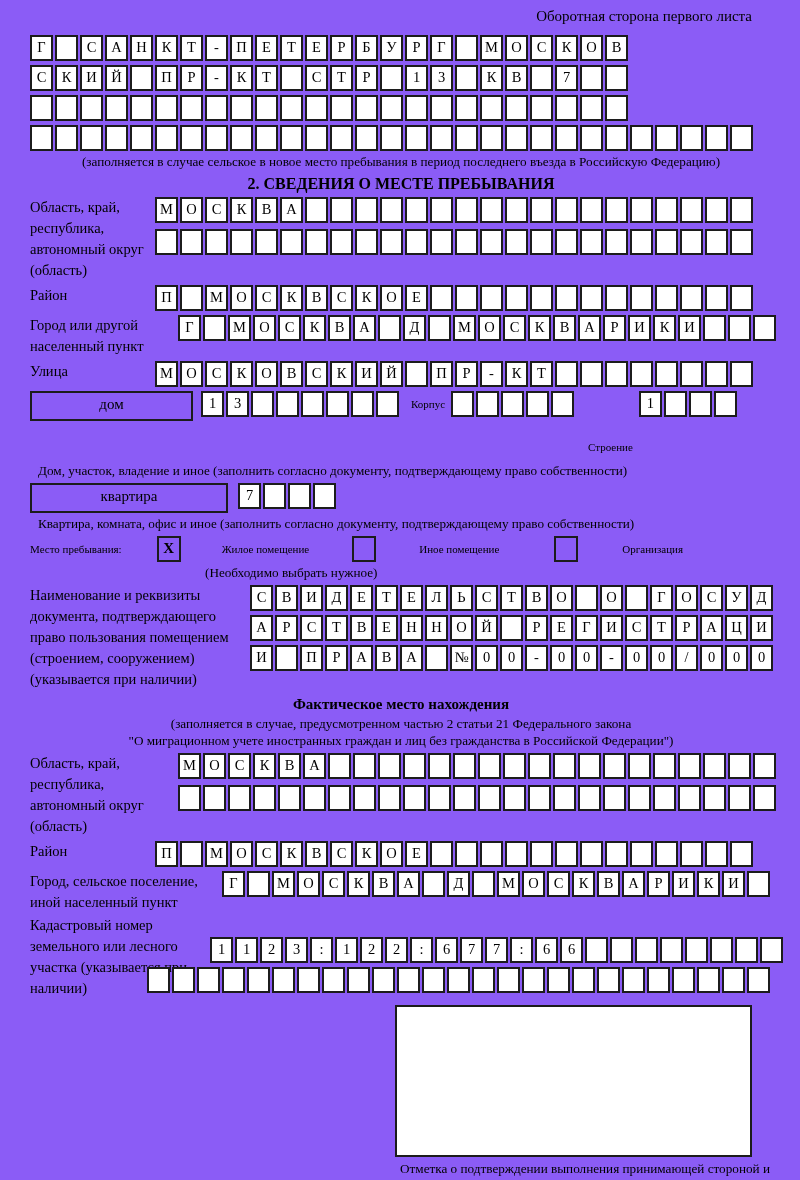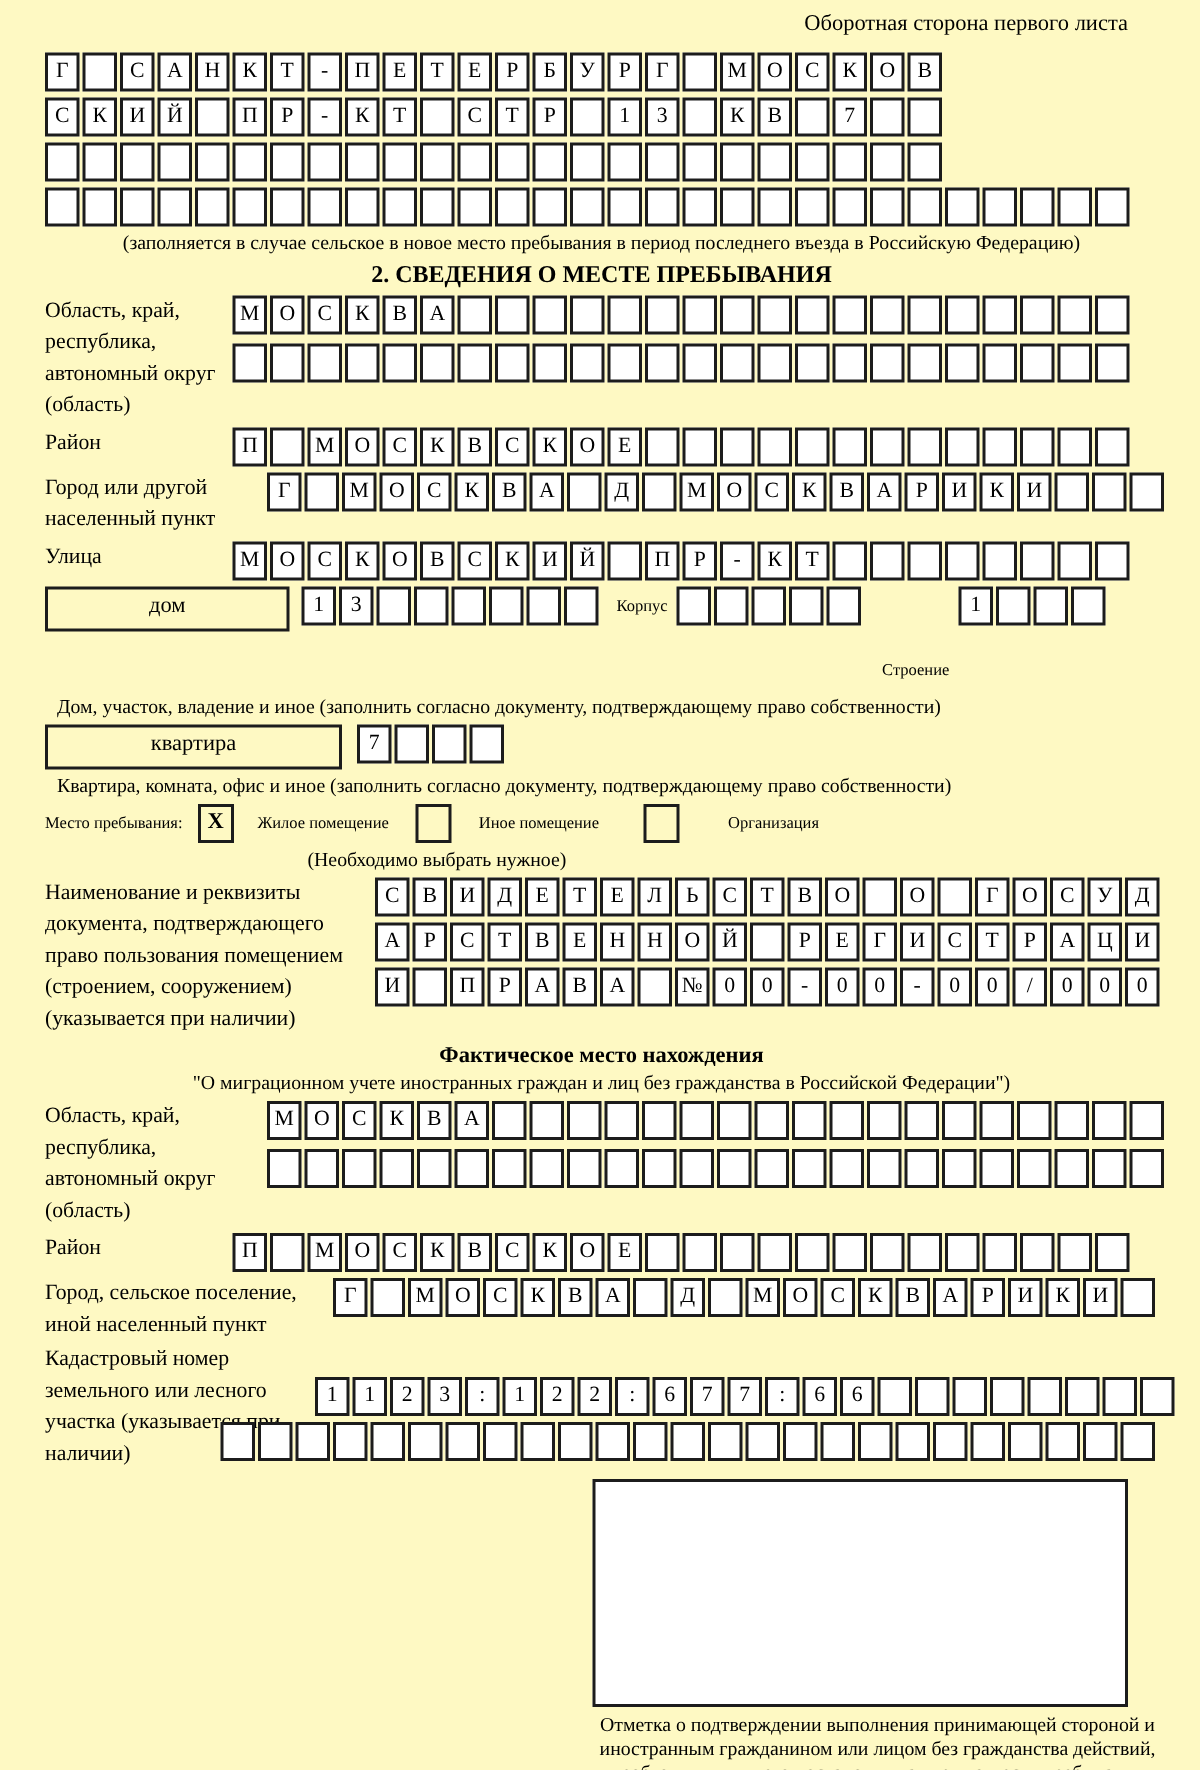--- a/index.html
+++ b/index.html
@@ -1,21 +1,21 @@
 <!DOCTYPE html>
 <html><head>
 <meta charset="utf-8">
 <style>
   * { box-sizing: border-box; margin: 0; padding: 0; }
   html, body { background: #fff; }
   .page {
     width: 800px; height: 1180px;
     padding: 8px 28px 0 30px;
     font-family: "Liberation Serif", "DejaVu Serif", serif;
-    color: #000; background: #fef9c3;
+    color: #000; background: #8b5cf6;
     overflow: hidden;
   }
   .hdr { text-align: right; font-size: 15px; padding-right: 20px; margin-bottom: 10px; }
   .frow { display: flex; align-items: flex-start; margin-top: 4px; }
   .flabel { font-size: 14.5px; line-height: 21px; flex-shrink: 0; }
   .lw148 { width: 148px; } .lw125 { width: 125px; } .lw220 { width: 220px; }
   .lw192 { width: 192px; } .lw180 { width: 180px; }
   .cells { display: flex; gap: 2px; }
   .cellcol { display: flex; flex-direction: column; gap: 4px; }
   .cell {
@@ -29,21 +29,21 @@
   .subhead { font-weight: bold; font-size: 15px; text-align: center; margin-top: 6px; }
   .wbox {
     border: 2px solid #1c1c1c; height: 30px; flex-shrink: 0;
     text-align: center; font-size: 15px; line-height: 21px; padding-top: 1px;
   }
   .chk {
     width: 24px; height: 26px; flex-shrink: 0;
     border: 2px solid #1c1c1c; text-align: center;
     font-size: 15px; line-height: 21px; font-weight: bold;
   }
-  .stay { display: flex; align-items: center; font-size: 15px; margin-top: 4px; }
+  .stay { display: flex; align-items: center; font-size: 15px; margin-top: 4px; gap: 25px; }
   .inlbl { font-size: 11px; line-height: 26px; flex-shrink: 0; text-align: center; }
   .bigbox { border: 2px solid #1c1c1c; width: 357px; height: 152px; margin: 6px 0 0 365px; background: #fff; }
   .boxcap { width: 420px; margin: 4px 0 0 345px; font-size: 13.2px; line-height: 16px; text-align: center; }
 </style>
 </head>
 <body>
 
 <div class="page">
 
   <div class="hdr">Оборотная сторона первого листа</div>
@@ -354,21 +354,21 @@
   </div>
   <div class="note" style="padding-left:8px;">Квартира, комната, офис и иное (заполнить согласно документу, подтверждающему право собственности)</div>
 
   <div class="stay">
     <span class="inlbl">Место пребывания:</span>
     <span class="chk" style="margin-left:10px;">X</span>
     <span class="inlbl" style="margin-left:16px;">Жилое помещение</span>
     <span class="chk" style="margin-left:18px;"></span>
     <span class="inlbl" style="margin-left:18px;">Иное помещение</span>
     <span class="chk" style="margin-left:30px;"></span>
-    <span class="inlbl" style="margin-left:32px;">Организация</span>
+    <span class="inlbl" style="margin-left:19px;">Организация</span>
   </div>
   <div class="note" style="margin-left:175px;">(Необходимо выбрать нужное)</div>
 
   <div class="frow">
     <div class="flabel lw220">Наименование и реквизиты документа, подтверждающего право пользования помещением (строением, сооружением) (указывается при наличии)</div>
     <div class="cellcol">
       <div class="cells">
           <span class="cell">С</span>
           <span class="cell">В</span>
           <span class="cell">И</span>
@@ -434,20 +434,21 @@
           <span class="cell">0</span>
           <span class="cell">/</span>
           <span class="cell">0</span>
           <span class="cell">0</span>
           <span class="cell">0</span>
         </div>
     </div>
   </div>
 
   <div class="subhead">Фактическое место нахождения</div>
+  <div class="note center">(заполняется в случае, предусмотренном частью 2 статьи 21 Федерального закона</div>
   <div class="note center" style="margin-top:0;">"О миграционном учете иностранных граждан и лиц без гражданства в Российской Федерации")</div>
 
   <div class="frow">
     <div class="flabel lw148">Область, край, республика, автономный округ (область)</div>
     <div class="cellcol" style="gap:6px;">
       <div class="cells">
           <span class="cell">М</span>
           <span class="cell">О</span>
           <span class="cell">С</span>
           <span class="cell">К</span>

